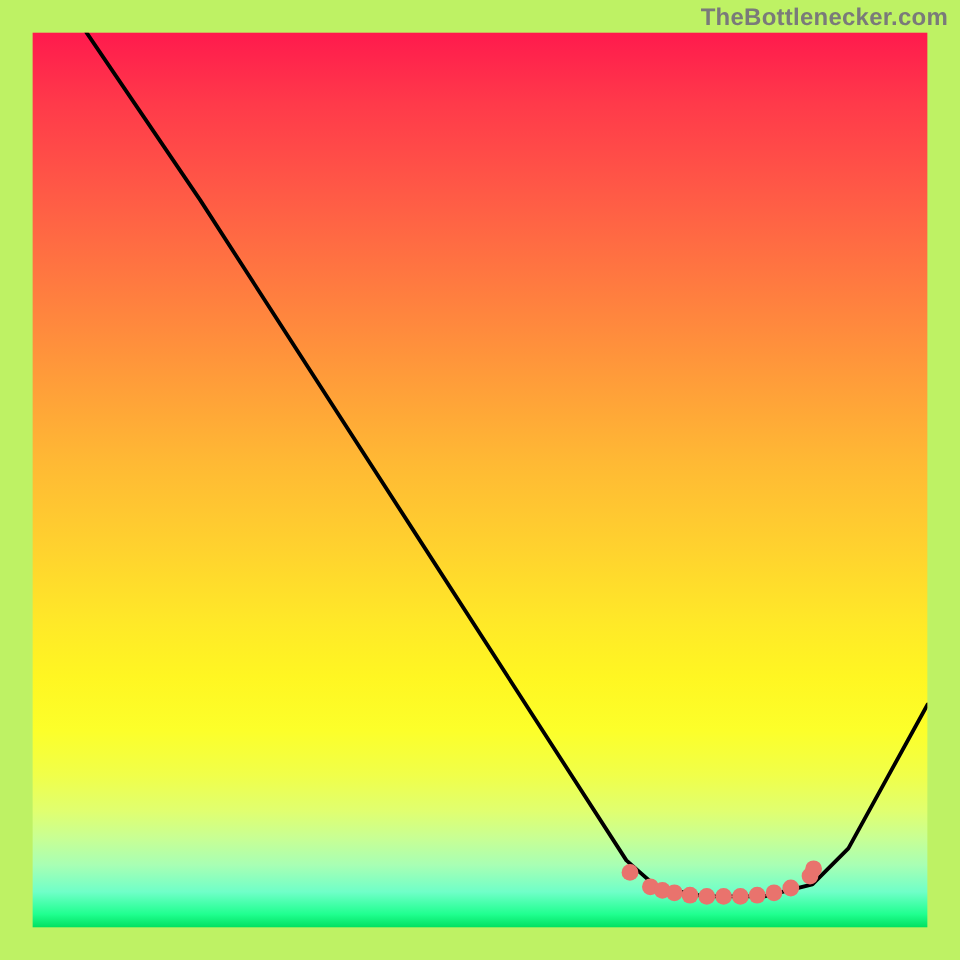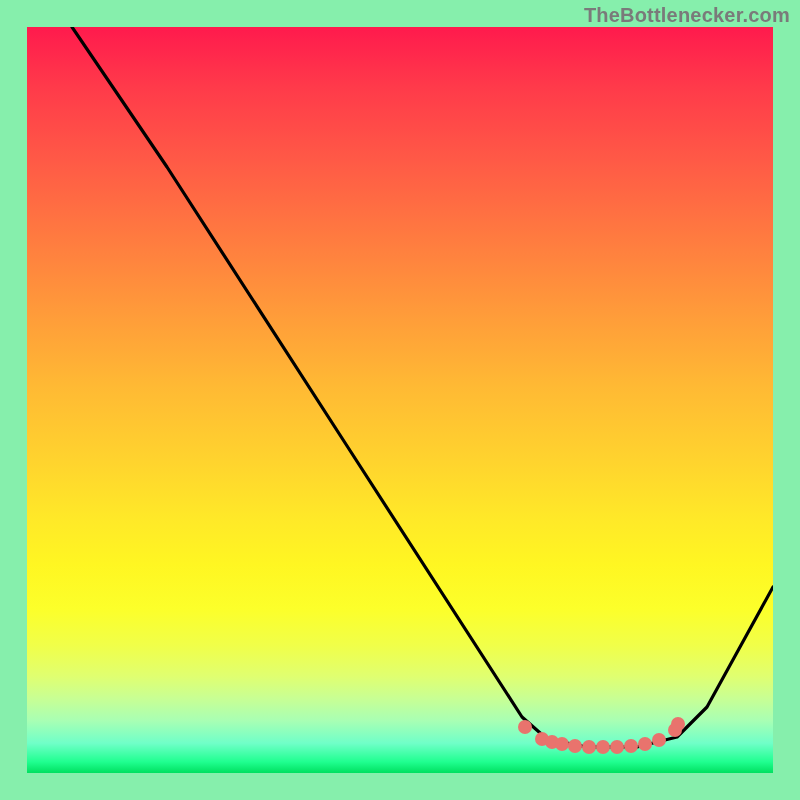--- a/index.html
+++ b/index.html
@@ -9,21 +9,21 @@
     height: 800px;
     background: #000;
     overflow: hidden;
   }
   .frame {
     position: absolute;
     left: 0;
     top: 0;
     width: 800px;
     height: 800px;
-    background: #86efac;
+    background: #bef264;
   }
   .plot-area {
     position: absolute;
     left: 27px;
     top: 27px;
     width: 746px;
     height: 746px;
     overflow: hidden;
   }
   .gradient {

